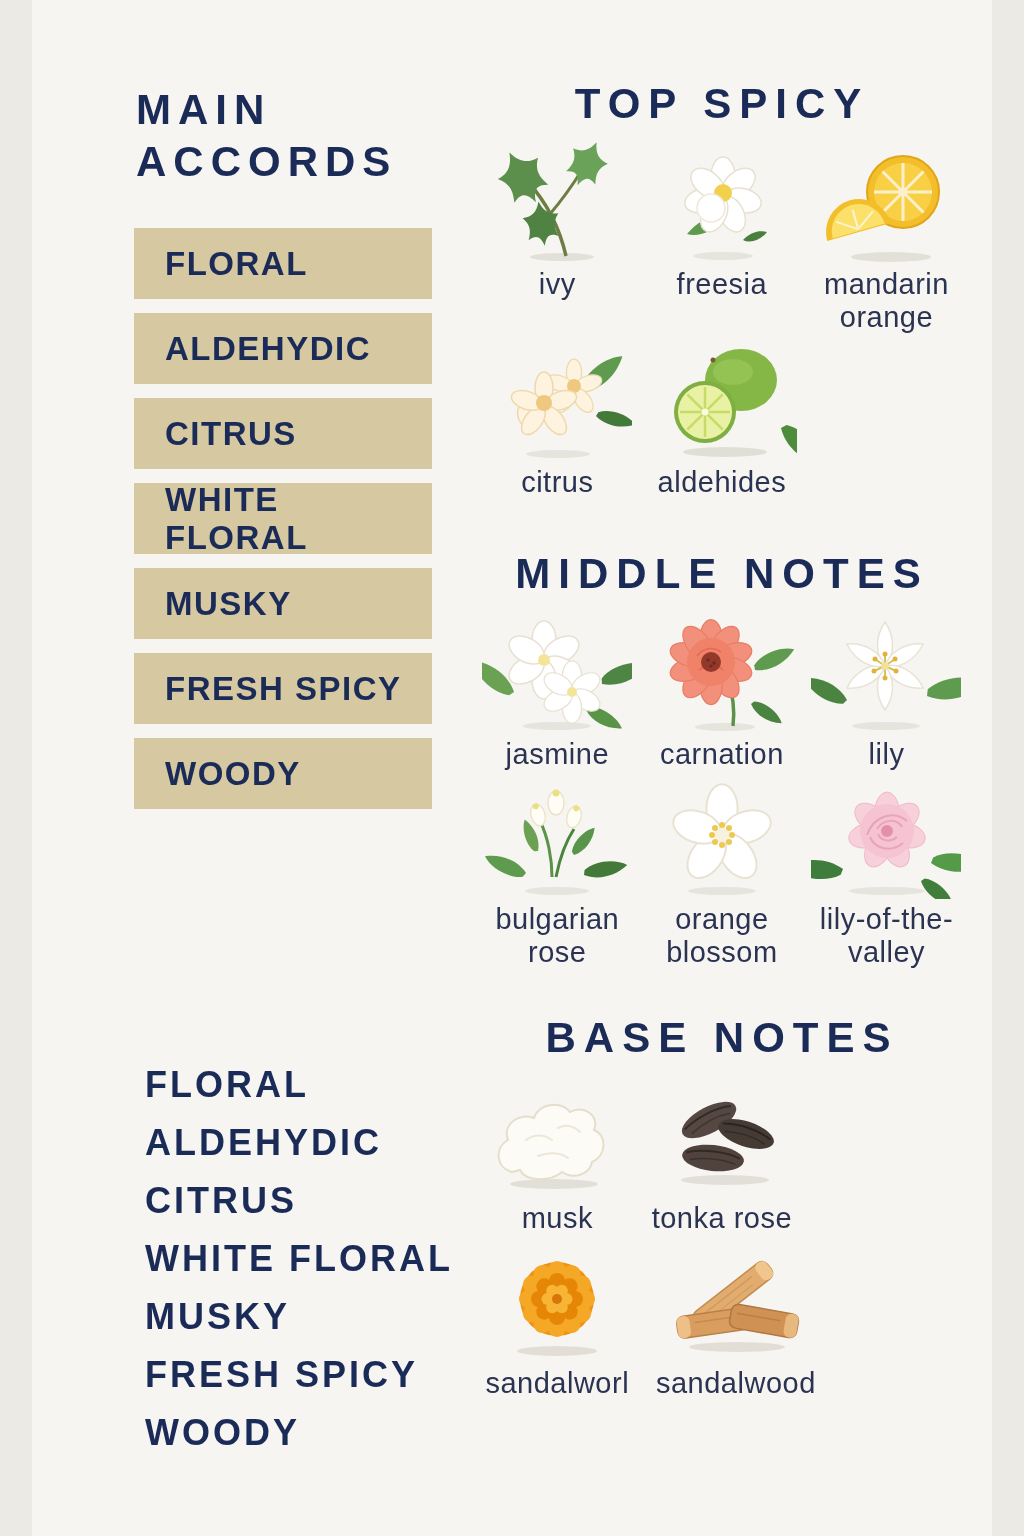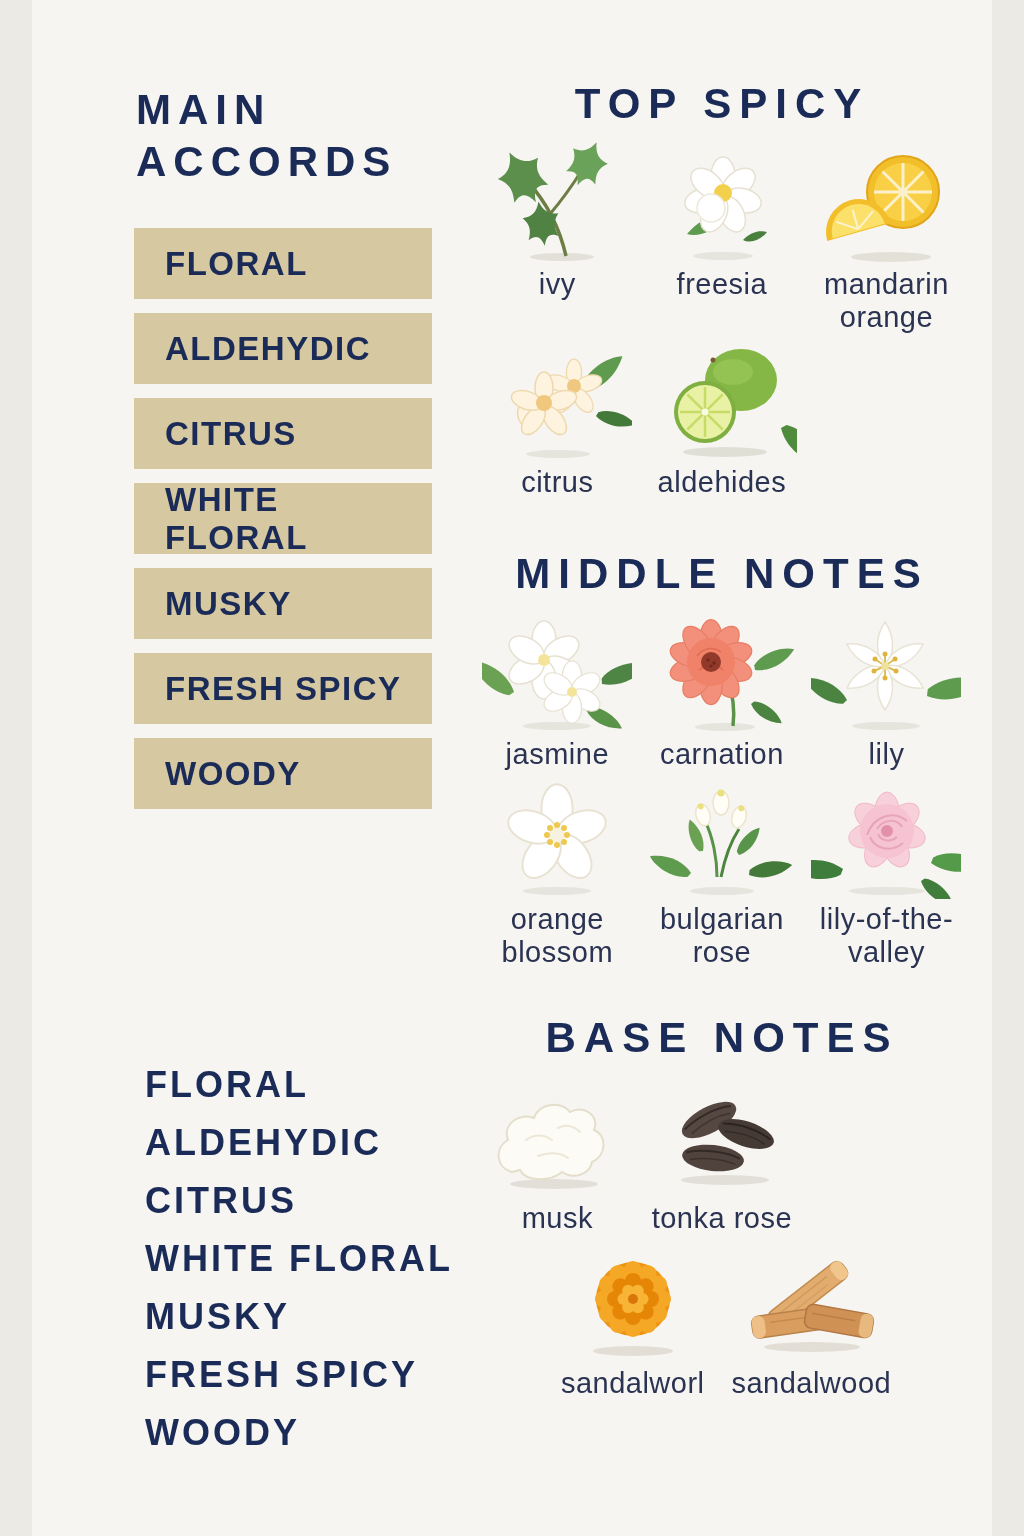--- a/index.html
+++ b/index.html
@@ -28,21 +28,21 @@
   .notes-section { position:absolute; left:443px; width:494px; }
   #top-notes   { top:78px; }
   #middle-notes{ top:548px; }
   #base-notes  { top:1012px; }
   .section-title {
     text-align:center; font-size:42px; font-weight:600; letter-spacing:8px;
     color:var(--navy,#1b2b58); height:52px; line-height:52px;
     margin-bottom:6px; white-space:nowrap;
   }
   .note-row { display:flex; }
-  .note-row.centered { justify-content:center; gap:14px; }
+  .note-row.centered { justify-content:flex-start; gap:14px; }
   .note-cell { width:164.6px; display:flex; flex-direction:column; align-items:center; }
   .note-img { height:128px; display:flex; align-items:flex-end; justify-content:center; }
   .note-img svg { display:block; }
   .note-label {
     margin-top:4px; font-size:29px; line-height:33px; letter-spacing:0.5px;
     color:var(--label_navy,#2a3352); text-align:center; max-width:162px;
   }
   .accords-list { position:absolute; left:113px; top:1056px; display:flex; flex-direction:column; }
   .accords-list .item {
     font-size:36px; line-height:58px; letter-spacing:3px; font-weight:600;
@@ -310,20 +310,47 @@
           </svg>
         </div>
         <div class="note-label">lily</div>
       </div>
     </div>
 
     <div class="note-row">
       <div class="note-cell">
         <div class="note-img">
           <svg width="150" height="126" viewBox="0 0 150 126">
+            <ellipse cx="75" cy="118" rx="32" ry="4" fill="rgba(80,75,50,0.10)"></ellipse>
+            <path d="M70 104 C70 86 66 64 58 48" fill="none" stroke="#5a9348" stroke-width="3"></path>
+            <path d="M74 104 C78 84 84 68 92 56" fill="none" stroke="#4c853d" stroke-width="3"></path>
+            <use href="#leaf" transform="translate(44,100) rotate(-75) scale(1.1)" fill="#5f9b4e"></use>
+            <use href="#leaf" transform="translate(102,102) rotate(70) scale(1.1)" fill="#447a39"></use>
+            <use href="#leaf" transform="translate(56,78) rotate(-30) scale(0.85)" fill="#6aa153"></use>
+            <use href="#leaf" transform="translate(92,82) rotate(30) scale(0.85)" fill="#58944a"></use>
+            <g transform="translate(56,42) rotate(-15)">
+              <ellipse rx="7" ry="11" fill="#fffdf6" stroke="#ece4cc" stroke-width="1.5"></ellipse>
+              <circle cy="-9" r="3" fill="#e9e07f"></circle>
+            </g>
+            <g transform="translate(74,30)">
+              <ellipse rx="8" ry="12" fill="#fffdf6" stroke="#ece4cc" stroke-width="1.5"></ellipse>
+              <circle cy="-10" r="3.5" fill="#e9e07f"></circle>
+            </g>
+            <g transform="translate(92,44) rotate(15)">
+              <ellipse rx="7" ry="11" fill="#fffdf6" stroke="#ece4cc" stroke-width="1.5"></ellipse>
+              <circle cy="-9" r="3" fill="#e9e07f"></circle>
+            </g>
+          </svg>
+        </div>
+        <div class="note-label">bulgarian rose</div>
+      </div>
+
+      <div class="note-cell">
+        <div class="note-img">
+          <svg width="150" height="126" viewBox="0 0 150 126">
             <ellipse cx="75" cy="118" rx="34" ry="4" fill="rgba(80,75,50,0.10)"></ellipse>
             <g transform="translate(75,62)">
               <g fill="#ffffff" stroke="#e8e2d2" stroke-width="1.5" transform="scale(1.3)">
                 <use href="#petal-b"></use>
                   <use href="#petal-b" transform="rotate(72)"></use>
                   <use href="#petal-b" transform="rotate(144)"></use>
                 <use href="#petal-b" transform="rotate(216)"></use>
                   <use href="#petal-b" transform="rotate(288)"></use>
               </g>
               <circle r="8" fill="#f7f2df"></circle>
@@ -334,47 +361,20 @@
                 <circle cx="-7" cy="7" r="3"></circle>
                   <circle cx="-10" cy="0" r="3"></circle>
                   <circle cx="-7" cy="-7" r="3"></circle>
                 <circle cx="0" cy="-10" r="3"></circle>
                   <circle cx="7" cy="-7" r="3"></circle>
               </g>
             </g>
           </svg>
         </div>
         <div class="note-label">orange blossom</div>
-      </div>
-
-      <div class="note-cell">
-        <div class="note-img">
-          <svg width="150" height="126" viewBox="0 0 150 126">
-            <ellipse cx="75" cy="118" rx="32" ry="4" fill="rgba(80,75,50,0.10)"></ellipse>
-            <path d="M70 104 C70 86 66 64 58 48" fill="none" stroke="#5a9348" stroke-width="3"></path>
-            <path d="M74 104 C78 84 84 68 92 56" fill="none" stroke="#4c853d" stroke-width="3"></path>
-            <use href="#leaf" transform="translate(44,100) rotate(-75) scale(1.1)" fill="#5f9b4e"></use>
-            <use href="#leaf" transform="translate(102,102) rotate(70) scale(1.1)" fill="#447a39"></use>
-            <use href="#leaf" transform="translate(56,78) rotate(-30) scale(0.85)" fill="#6aa153"></use>
-            <use href="#leaf" transform="translate(92,82) rotate(30) scale(0.85)" fill="#58944a"></use>
-            <g transform="translate(56,42) rotate(-15)">
-              <ellipse rx="7" ry="11" fill="#fffdf6" stroke="#ece4cc" stroke-width="1.5"></ellipse>
-              <circle cy="-9" r="3" fill="#e9e07f"></circle>
-            </g>
-            <g transform="translate(74,30)">
-              <ellipse rx="8" ry="12" fill="#fffdf6" stroke="#ece4cc" stroke-width="1.5"></ellipse>
-              <circle cy="-10" r="3.5" fill="#e9e07f"></circle>
-            </g>
-            <g transform="translate(92,44) rotate(15)">
-              <ellipse rx="7" ry="11" fill="#fffdf6" stroke="#ece4cc" stroke-width="1.5"></ellipse>
-              <circle cy="-9" r="3" fill="#e9e07f"></circle>
-            </g>
-          </svg>
-        </div>
-        <div class="note-label">bulgarian rose</div>
       </div>
 
       <div class="note-cell">
         <div class="note-img">
           <svg width="150" height="126" viewBox="0 0 150 126">
             <ellipse cx="76" cy="118" rx="38" ry="4" fill="rgba(80,75,50,0.10)"></ellipse>
             <use href="#leaf" transform="translate(32,96) rotate(-95) scale(1.4)" fill="#3f7d3c"></use>
             <use href="#leaf" transform="translate(120,90) rotate(85) scale(1.35)" fill="#549a49"></use>
             <use href="#leaf" transform="translate(110,108) rotate(120)" fill="#417e3b"></use>
             <g transform="translate(76,58)">

